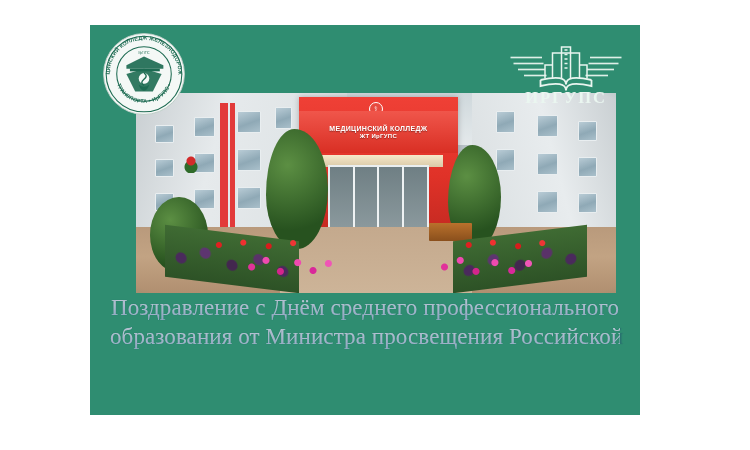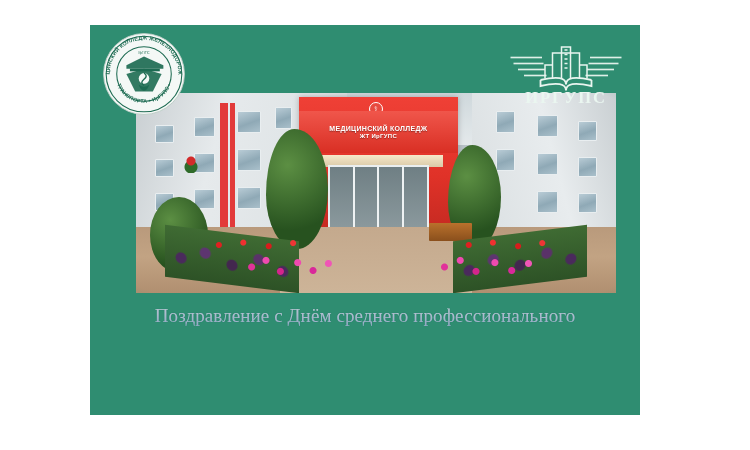--- a/index.html
+++ b/index.html
@@ -268,31 +268,30 @@
     position: absolute;
     left: 20px;
     right: 20px;
     top: 268px;
     text-align: center;
     z-index: 20;
     line-height: 1.28;
   }
   #caption .line {
     font-family: "Liberation Serif", "DejaVu Serif", serif;
-    font-size: 19px;
+    font-size: 23px;
     font-weight: 400;
     color: #f4f8fb;
     background: linear-gradient(180deg, #ffffff 0%, #eef4fa 42%, #b9cfe4 100%);
     -webkit-background-clip: text;
     background-clip: text;
     -webkit-text-fill-color: transparent;
     text-shadow: 0 0 1px rgba(30,60,110,.35);
     white-space: nowrap;
     letter-spacing: .1px;
-    margin-top: 11px;
   }
   
   #caption .line::selection { background: transparent; }
 </style>
 </head>
 <body>
 
 <div id="slide">
 
   <div id="seal">
@@ -409,15 +408,16 @@
       <div class="bed right"></div>
       <div class="red-flowers left"></div>
       <div class="red-flowers right"></div>
       <div class="blooms left"></div>
       <div class="blooms right"></div>
     </div>
   </div>
 
   <div id="caption">
     <div class="line">Поздравление с Днём среднего профессионального</div>
+    <div class="line">образования от Министра просвещения Российской</div>
   </div>
 
 </div>
 
 </body></html>

